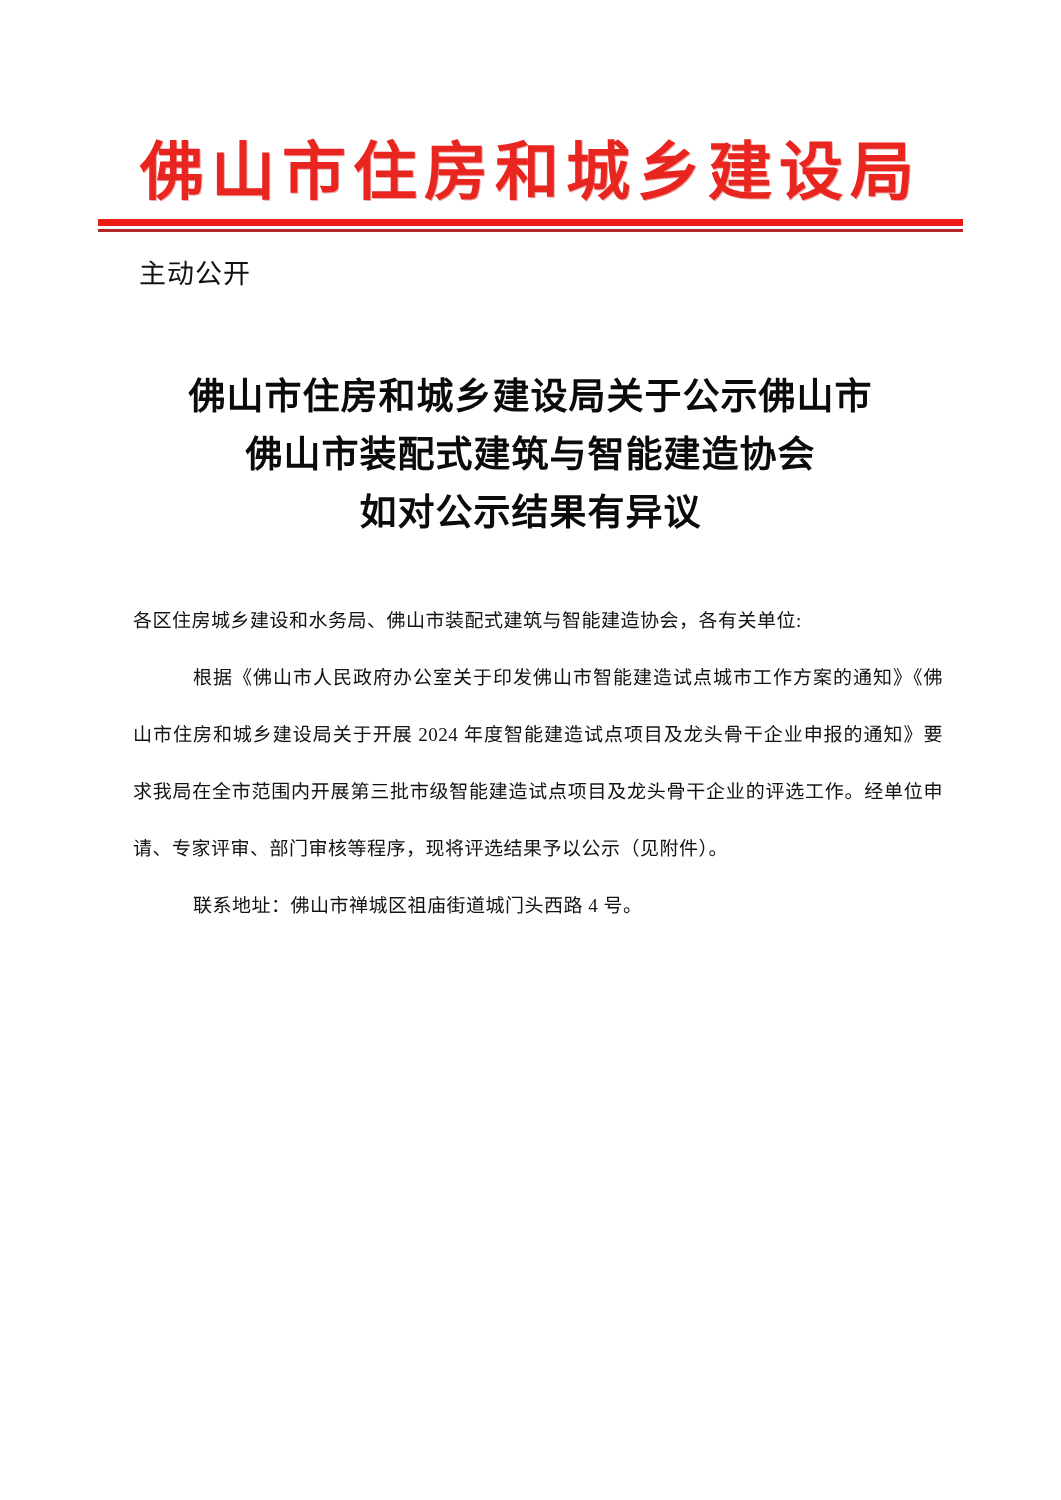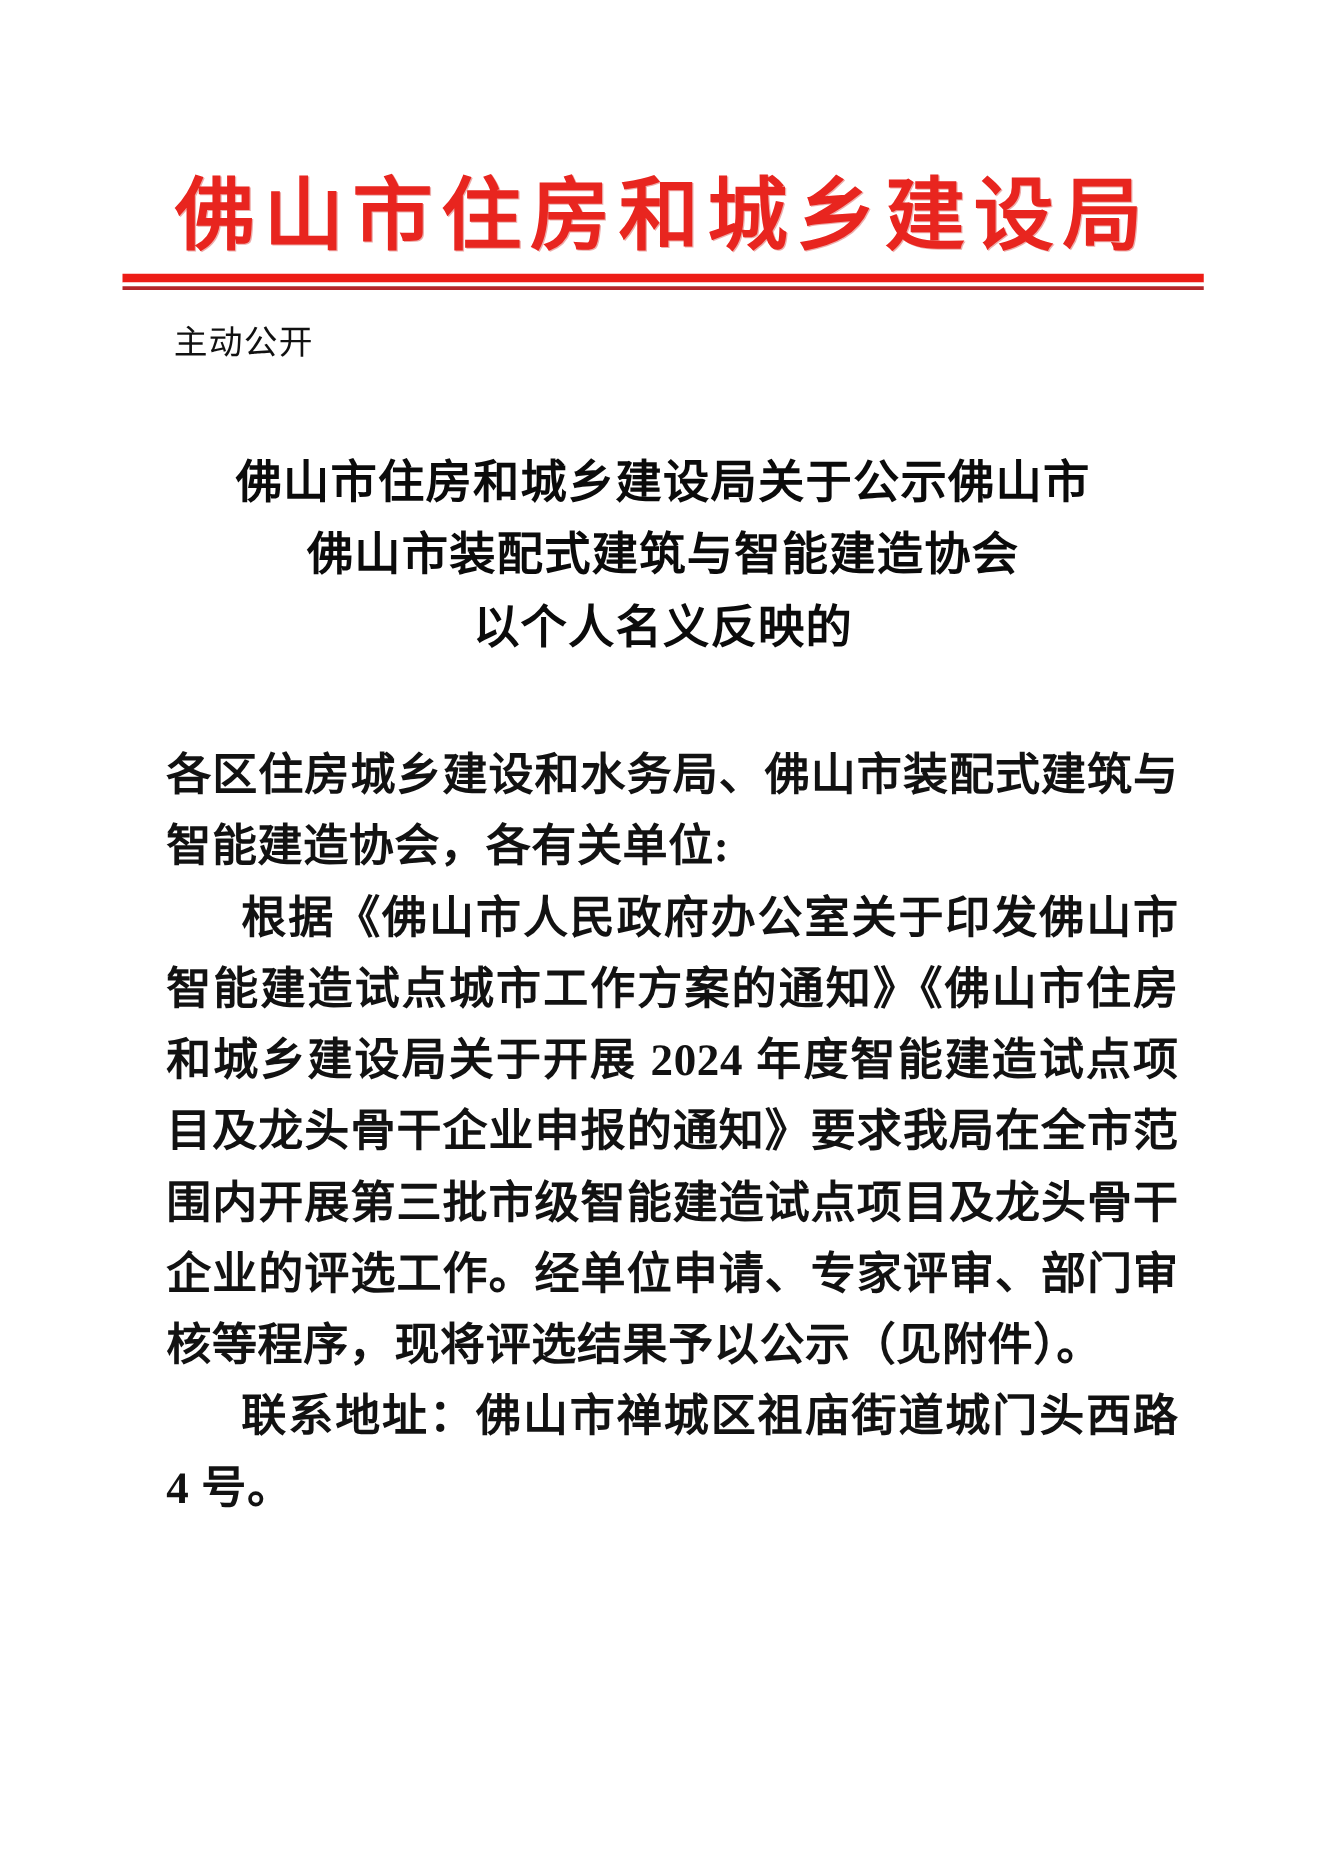--- a/index.html
+++ b/index.html
@@ -91,21 +91,21 @@
     line-height: 1.2;
     letter-spacing: 1px;
     color: #111111;
     white-space: nowrap;
   }
 
   
   .doc-title {
     position: absolute;
     left: 0;
-    top: 358px;
+    top: 368px;
     width: 1061px;
     text-align: center;
   }
   .doc-title .tline {
     font-family: "Liberation Serif", "DejaVu Serif", serif;
     font-weight: 700;
     font-size: 37px;
     line-height: 58px;
     letter-spacing: 1px;
     color: #0b0b0b;
@@ -115,27 +115,26 @@
   
   .body-block {
     position: absolute;
     left: 133px;
     top: 592px;
     width: 810px;
   }
   .para {
     margin: 0 0 0 0;
     font-family: "Liberation Serif", "DejaVu Serif", serif;
-    font-size: 36px;
+    font-size: 19px;
     line-height: 57px;
     letter-spacing: 0.5px;
     color: #121212;
     text-align: justify;
     text-justify: inter-character;
-    font-weight: bold;
   }
   .para.indent {
     text-indent: 60px;
   }
   .para + .para {
     margin-top: 0;
   }
 </style>
 </head>
 <body>
@@ -150,21 +149,21 @@
     <div class="bar-thick"></div>
     <div class="bar-gap"></div>
     <div class="bar-thin"></div>
   </div>
 
   <div class="disclosure">主动公开</div>
 
   <div class="doc-title">
     <div class="tline">佛山市住房和城乡建设局关于公示佛山市</div>
     <div class="tline">佛山市装配式建筑与智能建造协会</div>
-    <div class="tline">以个人名义反映的</div>
+    <div class="tline">如对公示结果有异议</div>
   </div>
 
   <div class="body-block">
     <p class="para">各区住房城乡建设和水务局、佛山市装配式建筑与智能建造协会，各有关单位:</p>
     <p class="para indent">根据《佛山市人民政府办公室关于印发佛山市智能建造试点城市工作方案的通知》《佛山市住房和城乡建设局关于开展 2024 年度智能建造试点项目及龙头骨干企业申报的通知》要求我局在全市范围内开展第三批市级智能建造试点项目及龙头骨干企业的评选工作。经单位申请、专家评审、部门审核等程序，现将评选结果予以公示（见附件）。</p>
     <p class="para indent">联系地址：佛山市禅城区祖庙街道城门头西路 4 号。</p>
   </div>
 
   <div class="rule-bottom">
     <div class="bar-thin"></div>

